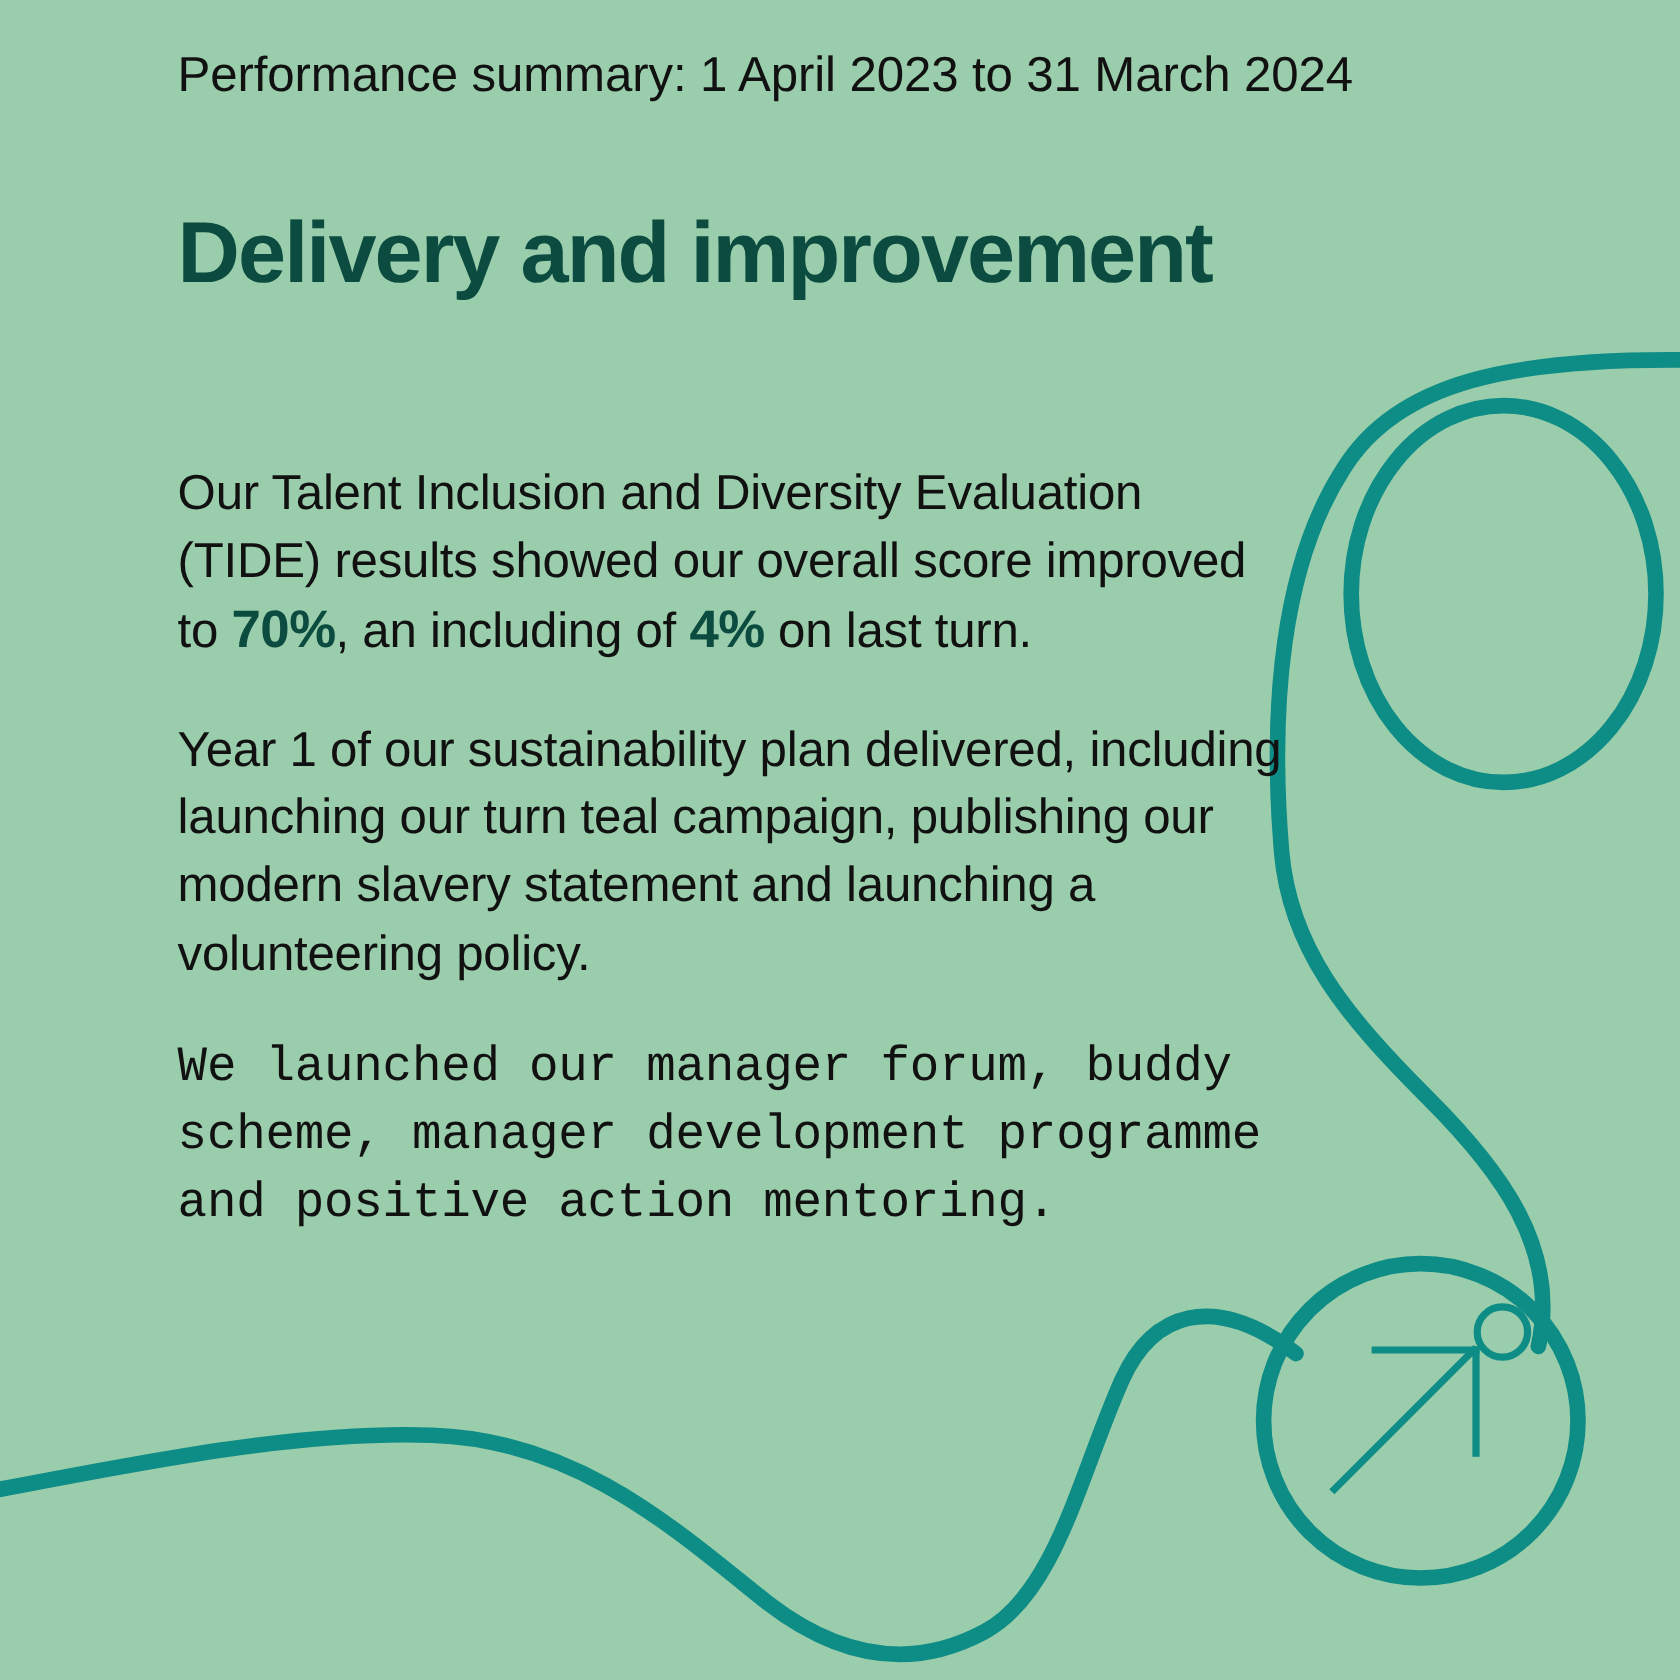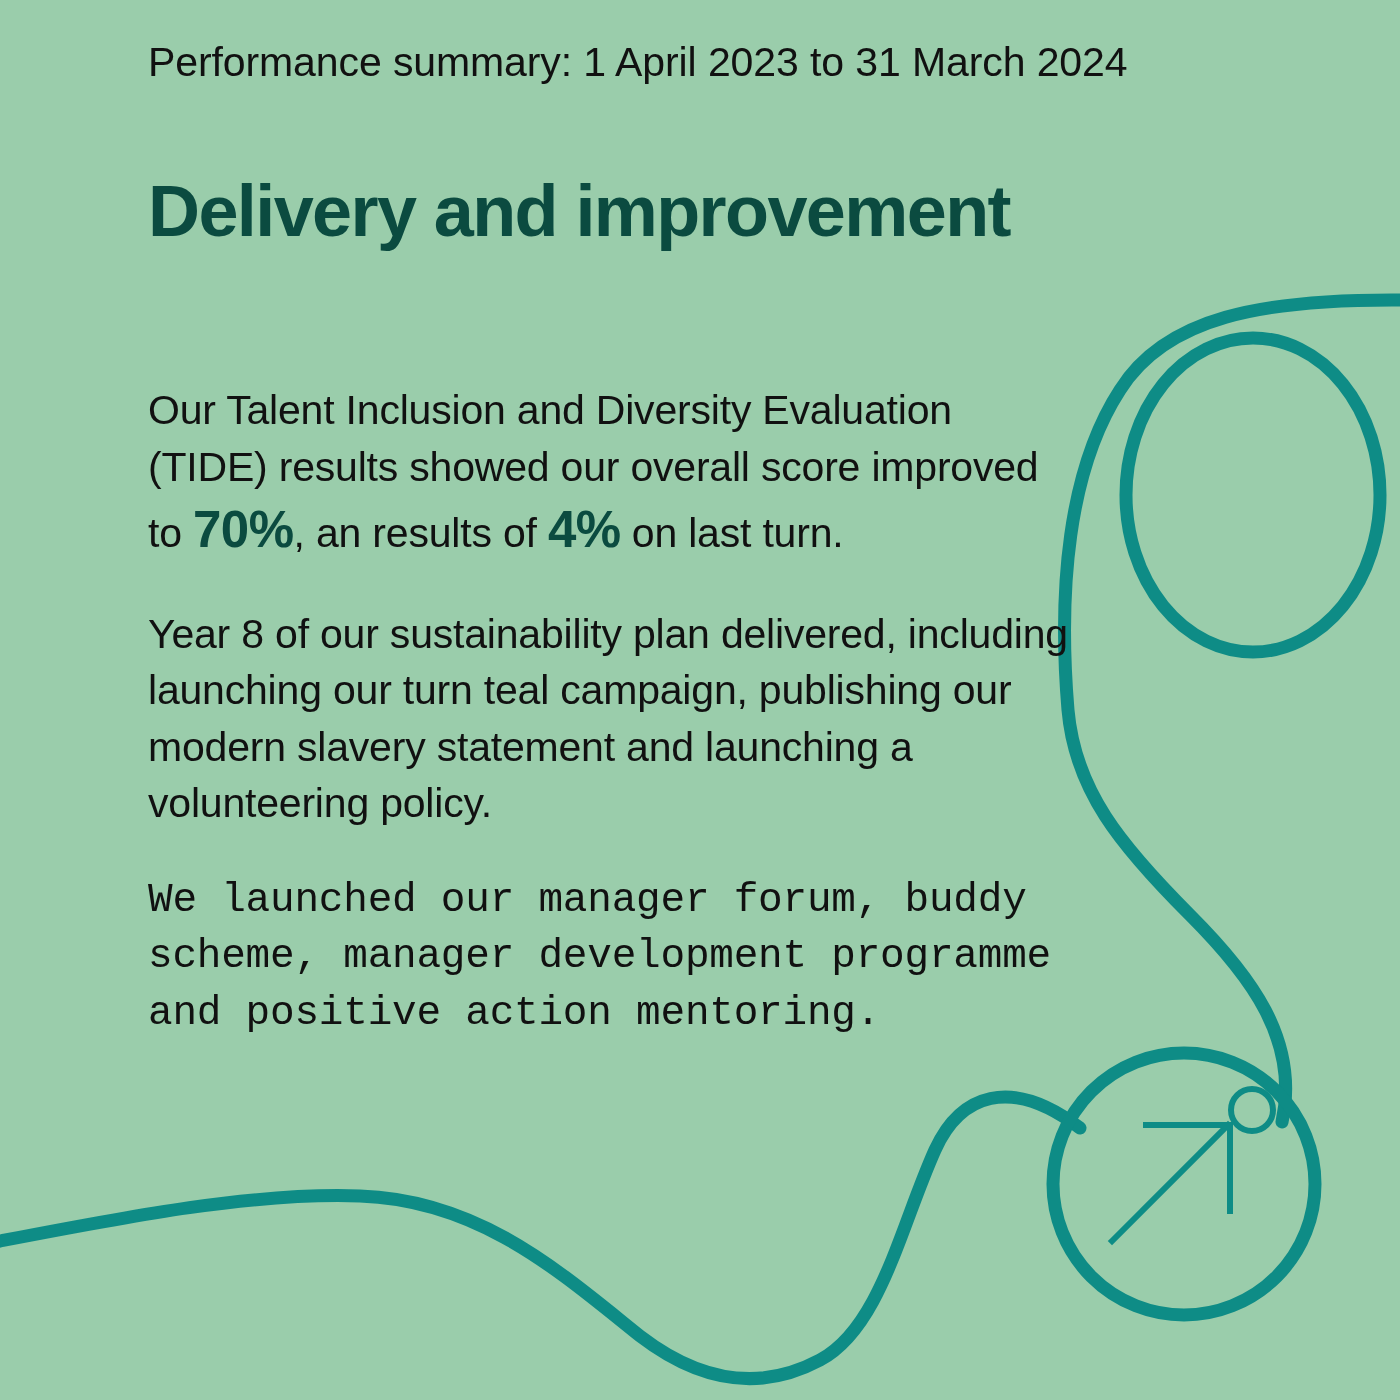--- a/index.html
+++ b/index.html
@@ -76,21 +76,21 @@
     line-height: 1.38;
     color: #111111;
     letter-spacing: -0.2px;
     margin: 0 0 40px 0;
   }
   .para:last-child { margin-bottom: 0; font-family: Liberation Mono, monospace; }
 
   .stat {
     font-weight: 700;
     color: #0B4B40;
-    font-size: 51px;
+    font-size: 44px;
     letter-spacing: -0.5px;
   }
 </style>
 </head>
 <body>
 
 <div id="slide">
 
   <svg id="artwork" viewBox="0 0 1400 1400" width="1400" height="1400">
 
@@ -121,21 +121,21 @@
   </svg>
 
   <div id="content">
 
     <div class="eyebrow">Performance summary: 1 April 2023 to 31 March 2024</div>
 
     <h1 class="page-title">Delivery and improvement</h1>
 
     <div class="body-block">
 
-      <p class="para"><span>Our Talent Inclusion and Diversity Evaluation (TIDE) results showed our overall score improved to </span><span class="stat">70%</span><span>, an results of </span><span class="stat">4%</span><span> on last turn.</span></p>
+      <p class="para"><span>Our Talent Inclusion and Diversity Evaluation (TIDE) results showed our overall score improved to </span><span class="stat">70%</span><span>, an including of </span><span class="stat">4%</span><span> on last turn.</span></p>
 
-      <p class="para">Year 8 of our sustainability plan delivered, including launching our turn teal campaign, publishing our modern slavery statement and launching a volunteering policy.</p>
+      <p class="para">Year 1 of our sustainability plan delivered, including launching our turn teal campaign, publishing our modern slavery statement and launching a volunteering policy.</p>
 
       <p class="para">We launched our manager forum, buddy scheme, manager development programme and positive action mentoring.</p>
 
     </div>
   </div>
 </div>
 
 </body></html>

